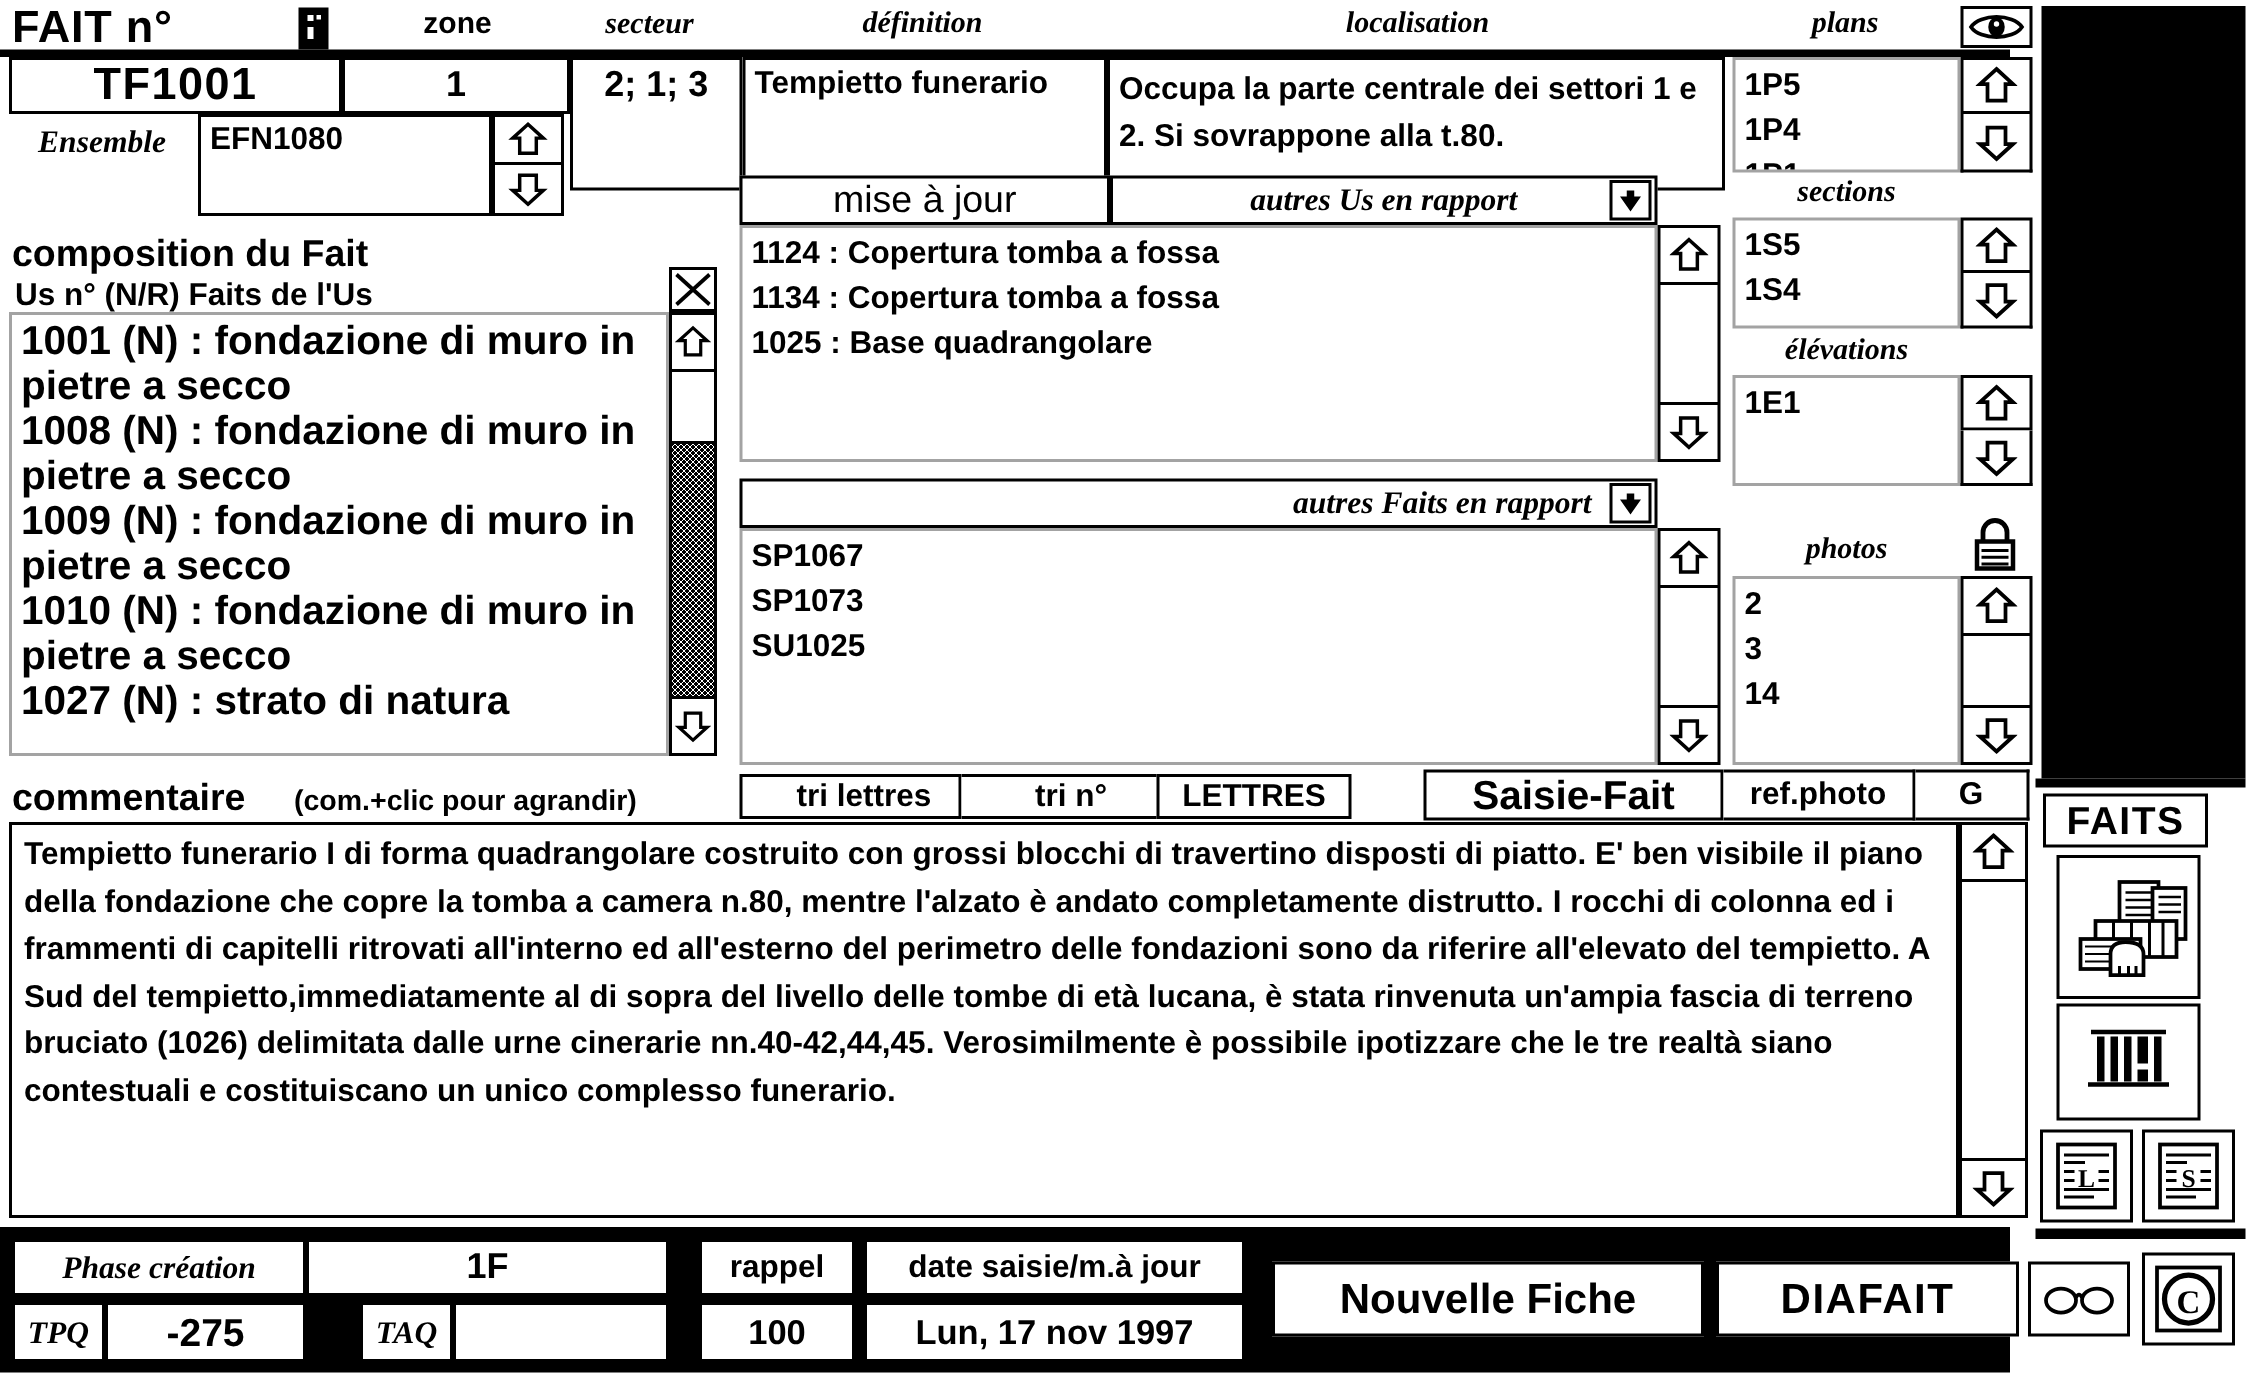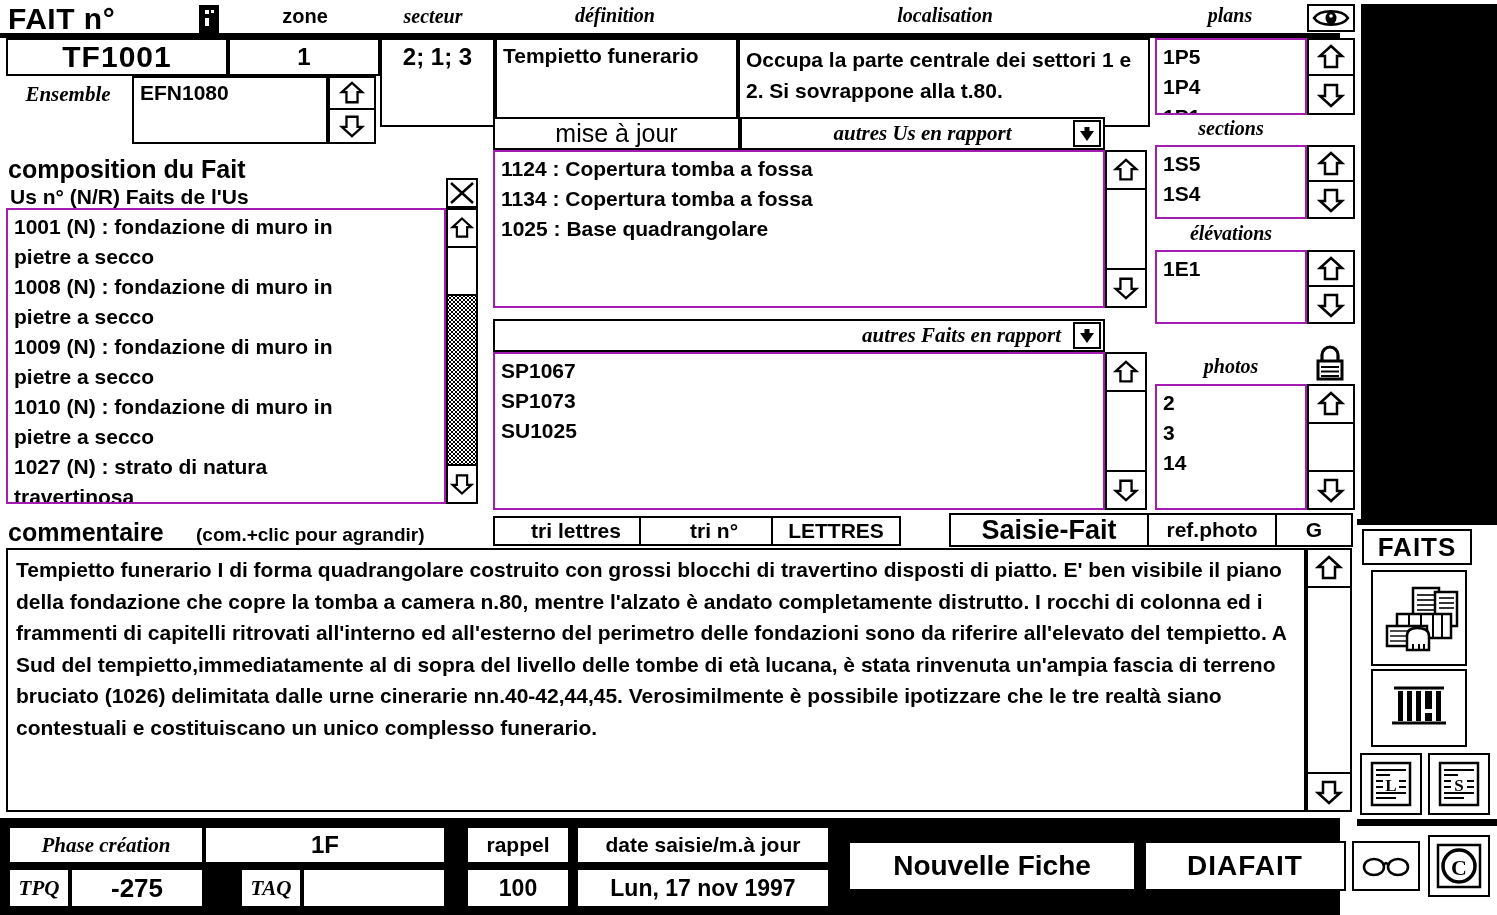--- a/index.html
+++ b/index.html
@@ -22,21 +22,21 @@
   }
   .ital { font-style: italic; font-family: "Liberation Serif", serif; font-weight: bold; }
   .fld {
     border: 2px solid #000; background:#fff;
     font-size: 21px; font-weight: bold;
     display: flex; align-items: center;
     padding: 0 6px; overflow: hidden; white-space: nowrap;
   }
   .fld.ctr { justify-content: center; }
   .listbox {
-    border: 2px solid #a21caf; background: #fff;
+    border: 2px solid #a3a3a3; background: #fff;
     font-size: 21px; font-weight: bold;
     padding: 2px 0 0 6px; overflow: hidden;
     line-height: 30px;
   }
   .listbox div { white-space: nowrap; }
   
   .arrbtn {
     border: 2px solid #000; background: #fff;
     display: flex; align-items: center; justify-content: center;
   }
@@ -200,31 +200,30 @@
   <div class="arrbtn" style="height:40px; border-bottom:2px solid #000;">
     <svg width="28" height="26" viewBox="0 0 28 26">
         <path d="M14 24 L25 14 L20 14 L20 3 L8 3 L8 14 L3 14 Z" fill="#fff" stroke="#000" stroke-width="2.5"></path>
       </svg>
   </div>
 </div>
 
 <div class="abs" style="left:8px; top:155px; font-size:25px; font-weight:bold;">composition du Fait</div>
 <div class="abs hdrlabel" style="left:10px; top:185px;">Us n° (N/R)    Faits de l'Us</div>
 
-<div class="abs listbox" style="left:6px; top:208px; width:440px; height:296px; line-height:30px; font-size:21px;">
+<div class="abs listbox" style="left:6px; top:208px; width:440px; height:296px; line-height:30px; font-size:27px;">
   <div>1001 (N) : fondazione di muro in</div>
   <div>pietre a secco</div>
   <div>1008 (N) : fondazione di muro in</div>
   <div>pietre a secco</div>
   <div>1009 (N) : fondazione di muro in</div>
   <div>pietre a secco</div>
   <div>1010 (N) : fondazione di muro in</div>
   <div>pietre a secco</div>
   <div>1027 (N) : strato di natura</div>
-  <div>travertinosa</div>
 </div>
 
 <div class="abs iconbtn" style="left:446px; top:178px; width:32px; height:30px;">
   <svg width="26" height="24" viewBox="0 0 26 24">
       <line x1="2" y1="2" x2="24" y2="22" stroke="#000" stroke-width="2.5"></line>
       <line x1="24" y1="2" x2="2" y2="22" stroke="#000" stroke-width="2.5"></line>
     </svg>
 </div>
 <div class="abs scrollcol" style="left:446px; top:208px; width:32px; height:296px;">
   <div class="arrbtn" style="height:40px;">

